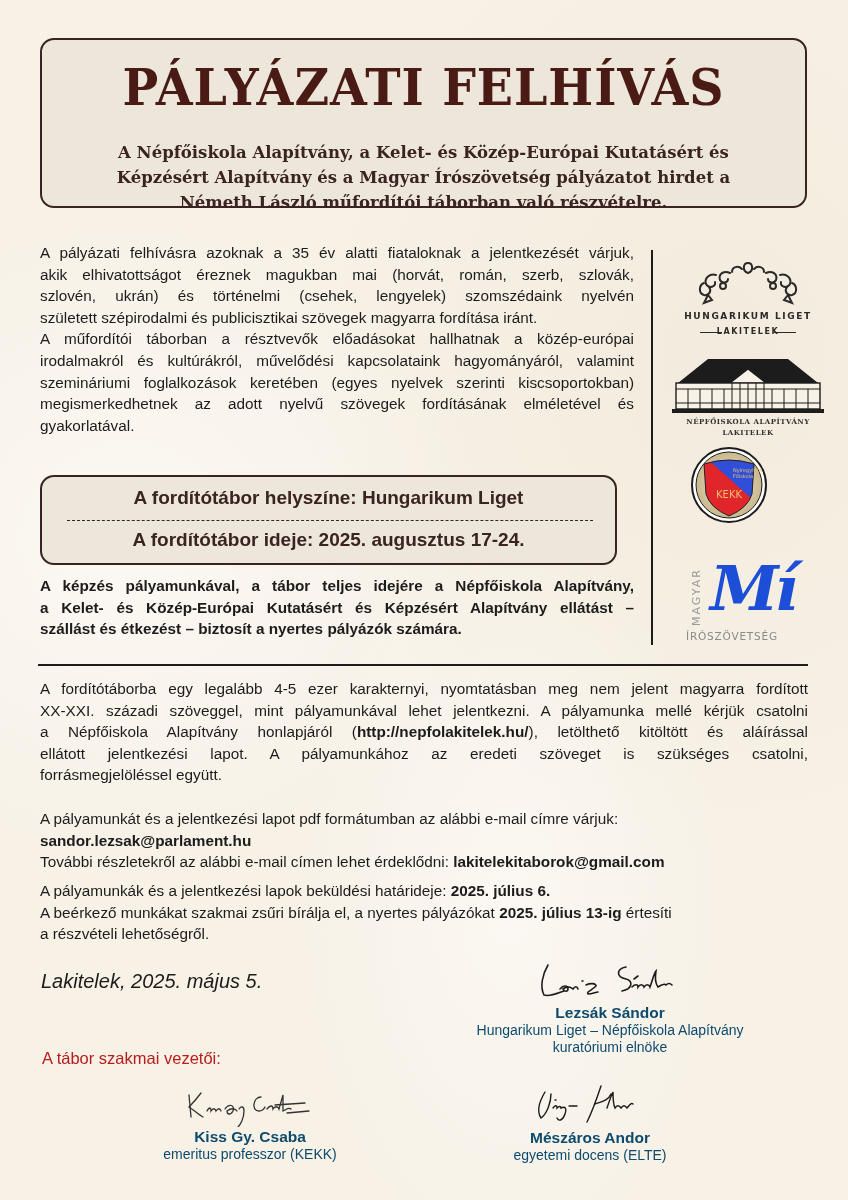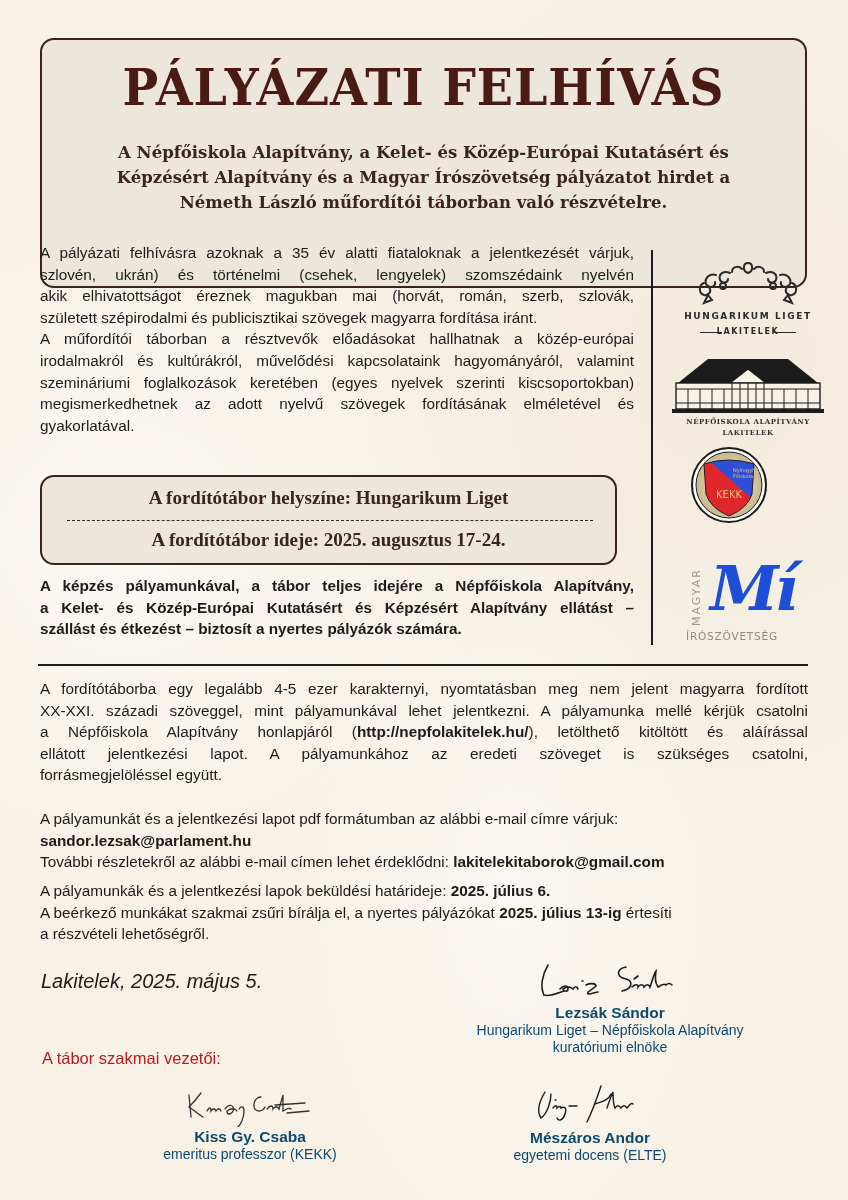--- a/index.html
+++ b/index.html
@@ -30,21 +30,21 @@
       box-sizing: border-box;
     }
     .frame::before {
       content: "";
       position: absolute;
       inset: 3px;
       border: 1px solid rgba(58,35,32,0.0);
       border-radius: 10px;
     }
     #title-frame {
-      left: 40px; top: 38px; width: 767px; height: 250px;
+      left: 40px; top: 38px; width: 767px; height: 170px;
     }
     .title {
       position: absolute;
       left: 0; right: 0; top: 18px;
       text-align: center;
       font-family: "DejaVu Serif", serif;
       font-weight: bold;
       font-size: 50px;
       letter-spacing: 1px;
       color: #4a1a14;
@@ -88,21 +88,21 @@
     }
 
     
     #loc-frame {
       left: 40px; top: 475px; width: 577px; height: 90px;
     }
     .loc-line {
       position: absolute;
       left: 0; right: 0;
       text-align: center;
-      font-family: Liberation Serif, serif;
+      font-family: Liberation Sans, sans-serif;
       font-weight: bold;
       font-size: 19px;
       color: #3a2320;
     }
     #loc-line-1 { top: 10px; }
     #loc-line-2 { top: 52px; }
     .dashed {
       position: absolute;
       left: 25px; right: 22px; top: 43px;
       border-top: 1.5px dashed #3a2320;
@@ -232,22 +232,22 @@
   <div class="title">PÁLYÁZATI FELHÍVÁS</div>
   <div class="subtitle">
     <div>A Népfőiskola Alapítvány, a Kelet- és Közép-Európai Kutatásért és</div>
     <div>Képzésért Alapítvány és a Magyar Írószövetség pályázatot hirdet a</div>
     <div>Németh László műfordítói táborban való részvételre.</div>
   </div>
 </div>
 
 <div class="para" id="intro">
   <span class="justify-line">A pályázati felhívásra azoknak a 35 év alatti fiataloknak a jelentkezését várjuk,</span>
+  <span class="justify-line">akik elhivatottságot éreznek magukban mai (horvát, román, szerb, szlovák,</span>
   <span class="justify-line">szlovén, ukrán) és történelmi (csehek, lengyelek) szomszédaink nyelvén</span>
-  <span class="justify-line">akik elhivatottságot éreznek magukban mai (horvát, román, szerb, szlovák,</span>
   <span class="last-line">született szépirodalmi és publicisztikai szövegek magyarra fordítása iránt.</span>
   <span class="justify-line">A műfordítói táborban a résztvevők előadásokat hallhatnak a közép-európai</span>
   <span class="justify-line">irodalmakról és kultúrákról, művelődési kapcsolataink hagyományáról, valamint</span>
   <span class="justify-line">szemináriumi foglalkozások keretében (egyes nyelvek szerinti kiscsoportokban)</span>
   <span class="justify-line">megismerkedhetnek az adott nyelvű szövegek fordításának elméletével és</span>
   <span class="last-line">gyakorlatával.</span>
 </div>
 
 <div class="frame" id="loc-frame">
   <div class="loc-line" id="loc-line-1">A fordítótábor helyszíne: Hungarikum Liget</div>

